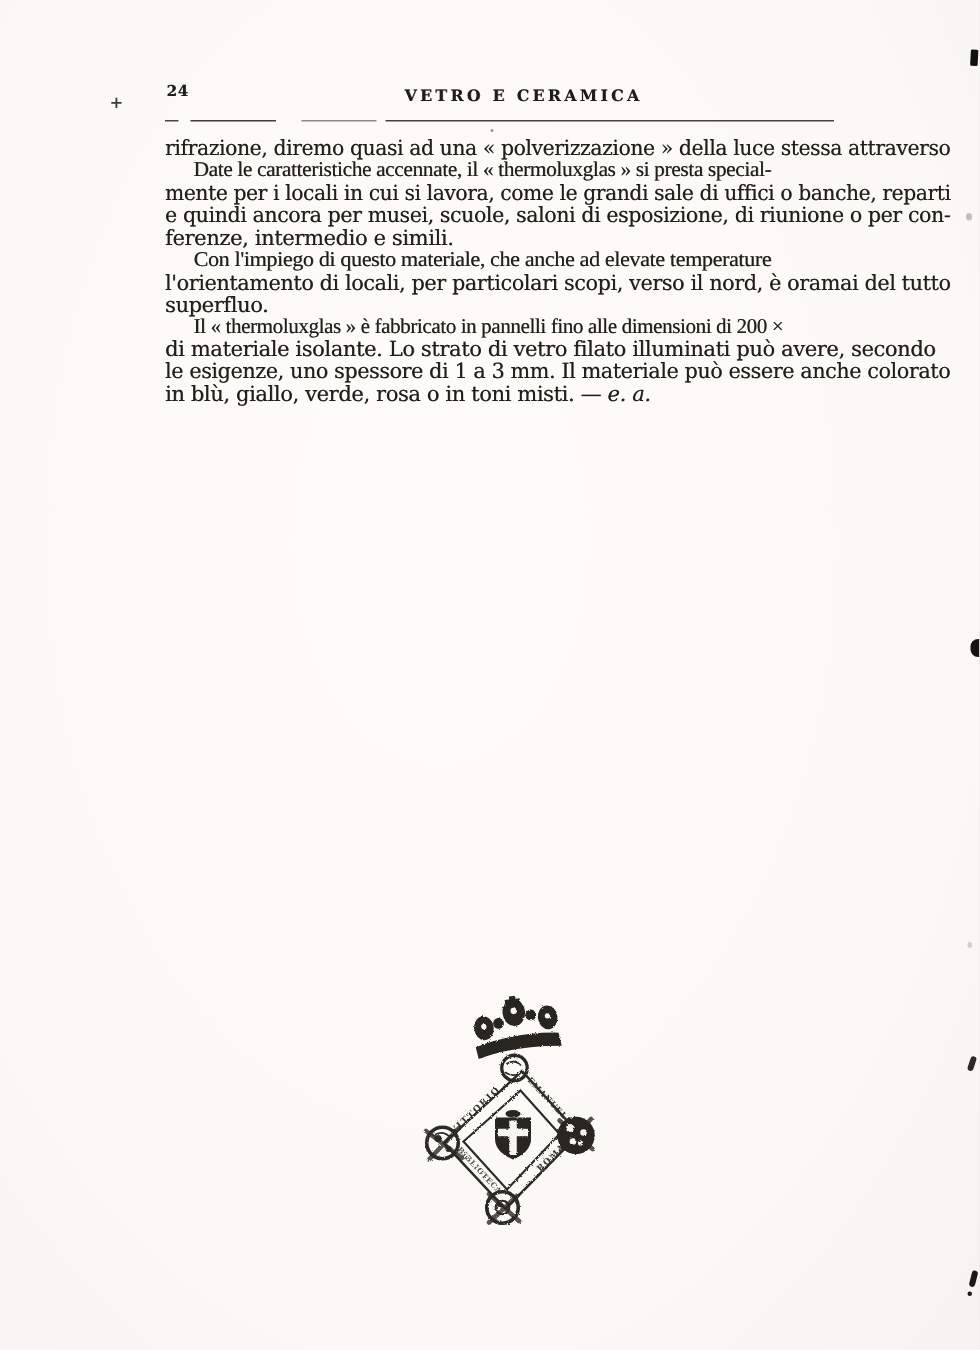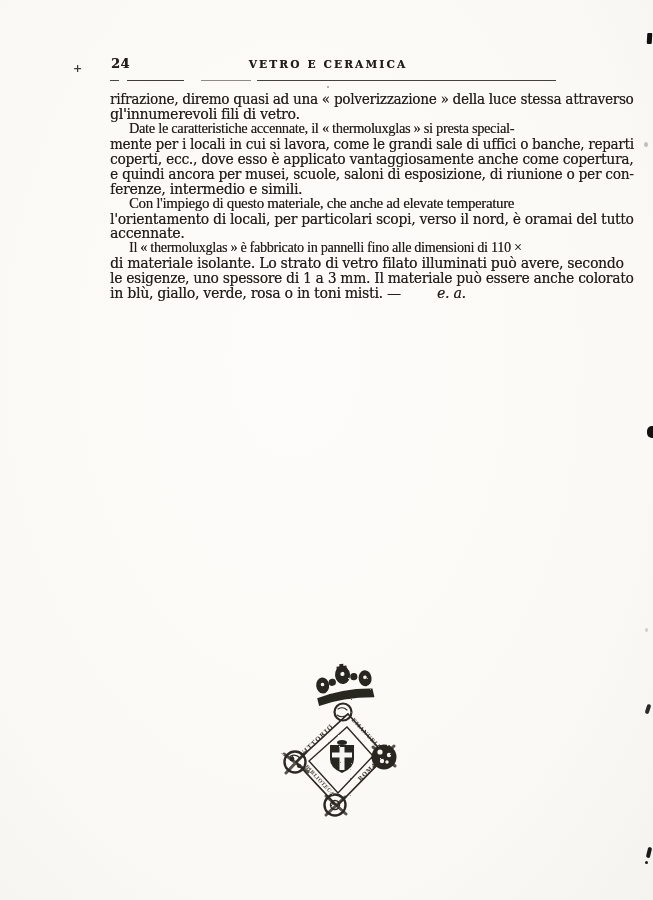--- a/index.html
+++ b/index.html
@@ -11,40 +11,40 @@
     overflow:hidden;
     font-family:"DejaVu Serif", serif;
     color:#221d18;
   }
   .corner-mark{
     position:absolute;left:73px;top:62px;
     font-size:11px;color:#3f3b37;font-weight:bold;
   }
   .page-number{
     position:absolute;left:111px;top:56px;
-    font-size:13px;font-weight:bold;letter-spacing:.5px;
+    font-size:10px;font-weight:bold;letter-spacing:.5px;
     text-shadow:.25px 0 0 rgba(30,25,20,.7);
   }
   .header-title{
-    position:absolute;left:105px;top:58px;width:446px;
+    position:absolute;left:126px;top:58px;width:446px;
     text-align:center;font-size:10.5px;font-weight:bold;
     letter-spacing:2.2px;color:#201c18;
     text-shadow:.25px 0 0 rgba(30,25,20,.6);
   }
   .header-rule{position:absolute;left:0;top:80px;width:653px;height:3px;}
   .header-rule .seg{position:absolute;top:0;}
   .body-text{
     position:absolute;left:110px;top:92px;width:446px;
     font-size:14px;letter-spacing:-0.25px;
     text-shadow:.25px 0 0 rgba(34,29,24,.65);
   }
   .line{height:14.95px;line-height:14.95px;white-space:nowrap;overflow:visible;}
   .line.ind{padding-left:19px;font-family:Liberation Serif, serif;}
   .lt{display:inline-block;transform-origin:0 50%;white-space:pre;}
-  .lt i{margin-left:32px;}
+  .lt i{}
   .stamp{position:absolute;left:276px;top:662px;width:130px;height:156px;}
   .speck{position:absolute;}
 </style>
 </head>
 <body>
 
 <div id="page">
 
   <span class="corner-mark">+</span>
   <span class="page-number">24</span>
@@ -53,30 +53,28 @@
   <div class="header-rule">
     <div class="seg" style="left:110px;width:9px;height:1.2px;background:#4a4742;"></div>
     <div class="seg" style="left:127px;width:57px;height:1.4px;background:#403d39;"></div>
     <div class="seg" style="left:201px;width:50px;height:1px;background:#8d8a85;"></div>
     <div class="seg" style="left:257px;width:299px;height:1.4px;background:#45423e;"></div>
     <div class="seg" style="left:327px;top:6px;width:2px;height:2px;background:#9b9893;border-radius:50%;"></div>
   </div>
 
   <div class="body-text">
       <div class="line"><span class="lt" style="transform: scaleX(0.9653);">rifrazione, diremo quasi ad una « polverizzazione » della luce stessa attraverso</span></div>
-      <div class="line pl"><span class="lt">gl'innumerevoli fili di vetro.</span></div>
       <div class="line ind"><span class="lt" style="transform: scaleX(1.0179);">Date le caratteristiche accennate, il « thermoluxglas » si presta special-</span></div>
       <div class="line"><span class="lt" style="transform: scaleX(0.9615);">mente per i locali in cui si lavora, come le grandi sale di uffici o banche, reparti</span></div>
-      <div class="line"><span class="lt" style="transform: scaleX(0.9836);">coperti, ecc., dove esso è applicato vantaggiosamente anche come copertura,</span></div>
       <div class="line"><span class="lt" style="transform: scaleX(0.9746);">e quindi ancora per musei, scuole, saloni di esposizione, di riunione o per con-</span></div>
       <div class="line pl"><span class="lt">ferenze, intermedio e simili.</span></div>
       <div class="line ind"><span class="lt" style="transform: scaleX(1.0547);">Con l'impiego di questo materiale, che anche ad elevate temperature</span></div>
       <div class="line"><span class="lt" style="transform: scaleX(0.9858);">l'orientamento di locali, per particolari scopi, verso il nord, è oramai del tutto</span></div>
-      <div class="line pl"><span class="lt">accennate.</span></div>
-      <div class="line ind"><span class="lt">Il « thermoluxglas » è fabbricato in pannelli fino alle dimensioni di 110 ×</span></div>
+      <div class="line pl"><span class="lt">superfluo.</span></div>
+      <div class="line ind"><span class="lt">Il « thermoluxglas » è fabbricato in pannelli fino alle dimensioni di 200 ×</span></div>
       <div class="line"><span class="lt">di materiale isolante. Lo strato di vetro filato illuminati può avere, secondo</span></div>
       <div class="line"><span class="lt" style="transform: scaleX(0.9834);">le esigenze, uno spessore di 1 a 3 mm. Il materiale può essere anche colorato</span></div>
       <div class="line pl"><span class="lt">in blù, giallo, verde, rosa o in toni misti. — <i>e. a.</i></span></div>
     </div>
 
   <svg class="stamp" viewBox="0 0 130 156" xmlns="http://www.w3.org/2000/svg">
     <defs>
       <filter id="rough" x="-15%" y="-15%" width="130%" height="130%">
         <feTurbulence type="fractalNoise" baseFrequency="0.9" numOctaves="2" result="n"></feTurbulence>
         <feDisplacementMap in="SourceGraphic" in2="n" scale="1.8"></feDisplacementMap>

